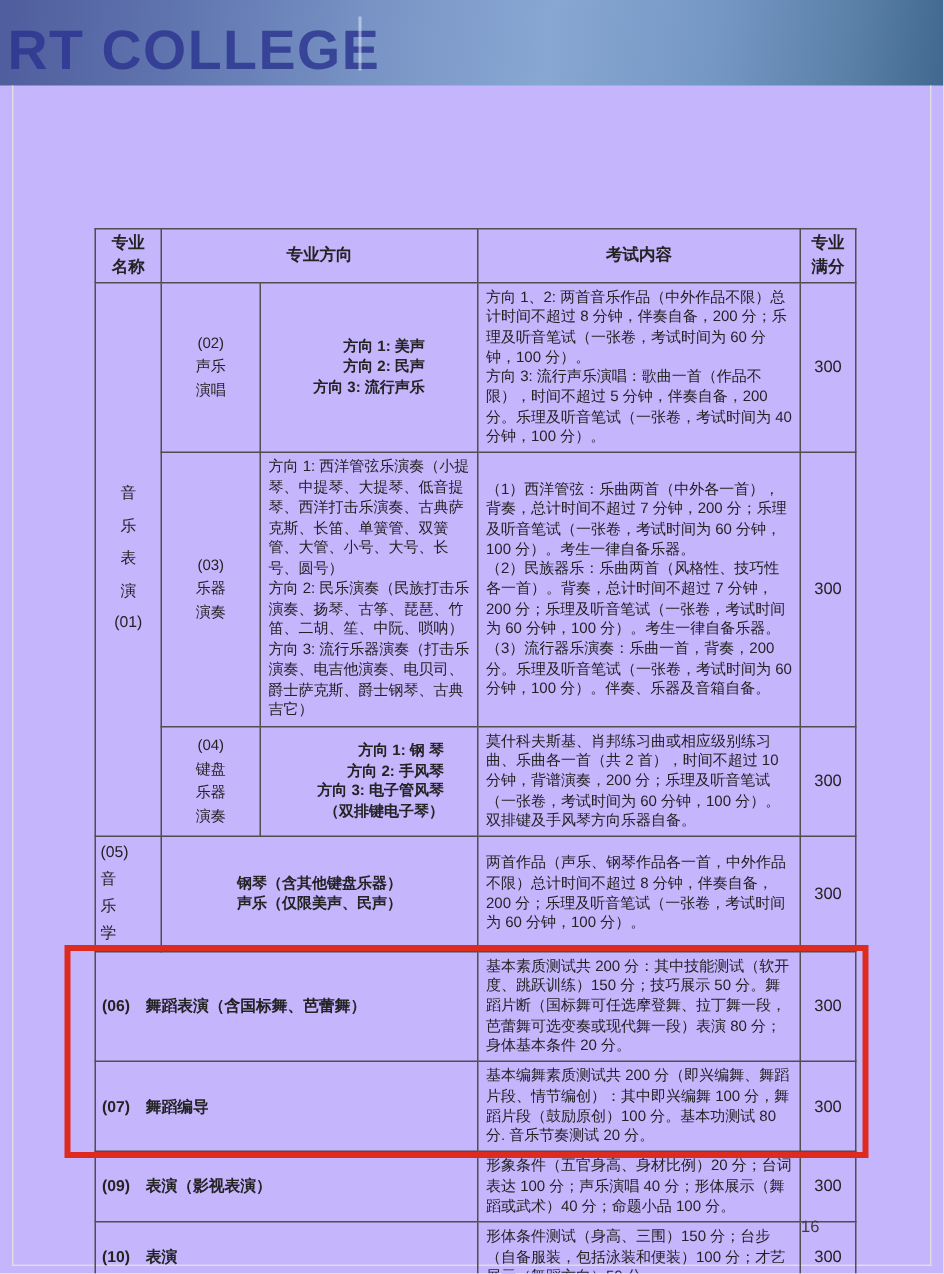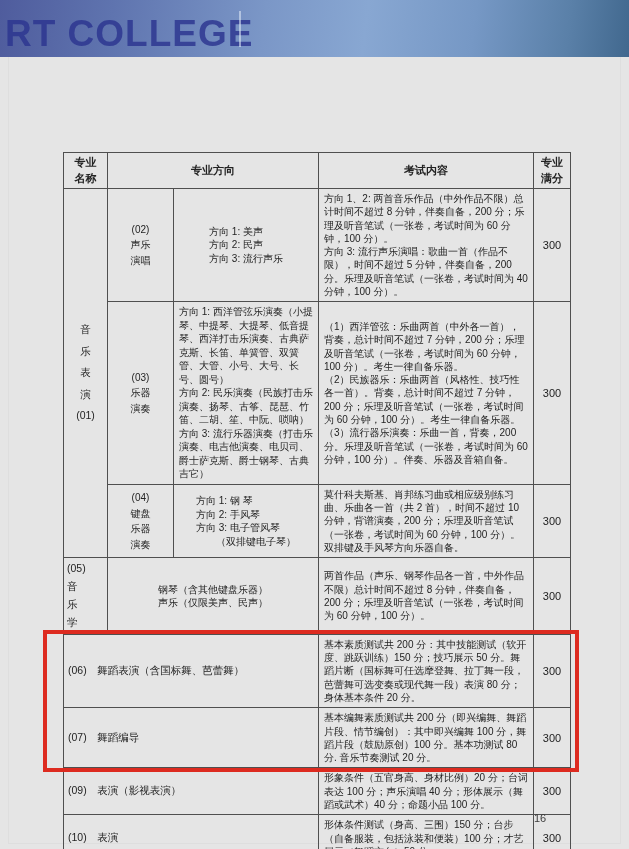--- a/index.html
+++ b/index.html
@@ -1,18 +1,18 @@
 <!DOCTYPE html>
 <html><head>
 <meta charset="utf-8">
 <style>
   * { margin:0; padding:0; box-sizing:border-box; }
   html,body { background:#ffffff; }
   body { font-family:"Liberation Sans","DejaVu Sans",sans-serif; }
-  .page { position:relative; width:629px; height:849px; background:#e5e5e5; overflow:hidden; }
+  .page { position:relative; width:629px; height:849px; background:#c4b5fd; overflow:hidden; }
 
   
   .banner { position:absolute; top:0; left:0; width:629px; height:57px;
     background:linear-gradient(97deg,#4f5c9d 0%,#5f74af 18%,#7b97c7 42%,#88a7d2 58%,#7698c5 75%,#5a80a8 90%,#41688e 100%); }
   .logo { position:absolute; left:5px; top:13px; font-size:37px; font-weight:bold;
     letter-spacing:1px; color:#2c3590; opacity:.82; white-space:nowrap; }
   .banner-divider { position:absolute; left:239px; top:11px; width:2px; height:36px;
     background:rgba(228,236,248,.55); }
   .banner-title { position:absolute; left:249px; top:19px; font-size:19px; font-weight:600;
     color:#f8fbff; letter-spacing:1.5px; white-space:nowrap; }
@@ -29,24 +29,24 @@
   .table-wrap { position:absolute; top:152px; left:63px; }
   table { border-collapse:collapse; table-layout:fixed; width:507px; color:#232323; }
   td,th { border:1px solid #4f4f4f; vertical-align:middle; padding:2px 3px; }
   th { font-weight:bold; font-size:11px; text-align:center; line-height:1.4; }
   .pre { white-space:pre-line; }
   .group-cell { font-size:10.5px; line-height:2.05; text-align:center; }
   .name5-cell { font-size:10.5px; line-height:1.7; text-align:left; }
   .cell-sub { font-size:10px; line-height:1.55; text-align:center; }
   .cell-dir { font-size:10px; line-height:1.35; padding:3px 5px; }
   .dir-center { text-align:center; }
-  .dir-center .inner { display:inline-block; text-align:left; vertical-align:middle; }
+  .dir-center .inner { display:inline-block; text-align:right; vertical-align:middle;font-weight:bold; }
   .cell-content { font-size:10px; line-height:1.33; text-align:left; padding:3px 5px; }
   .cell-score { font-size:11px; text-align:center; }
-  .merged-label { font-size:10.5px; text-align:left; padding-left:4px; }
+  .merged-label { font-size:10.5px; text-align:left; padding-left:4px;font-weight:bold; }
   tr.h36{height:36px} tr.h87{height:87px} tr.h157{height:157px} tr.h60{height:60px}
   tr.h61{height:61px} tr.h57{height:57px} tr.h43{height:43px} tr.h30{height:30px}
 
   
   .red-box { position:absolute; border:4px solid #dd2b20; pointer-events:none; z-index:5; }
 
   .page-num { position:absolute; left:534px; top:812px; font-size:11px; color:#3d3d3d; }
 </style>
 </head>
 <body>

